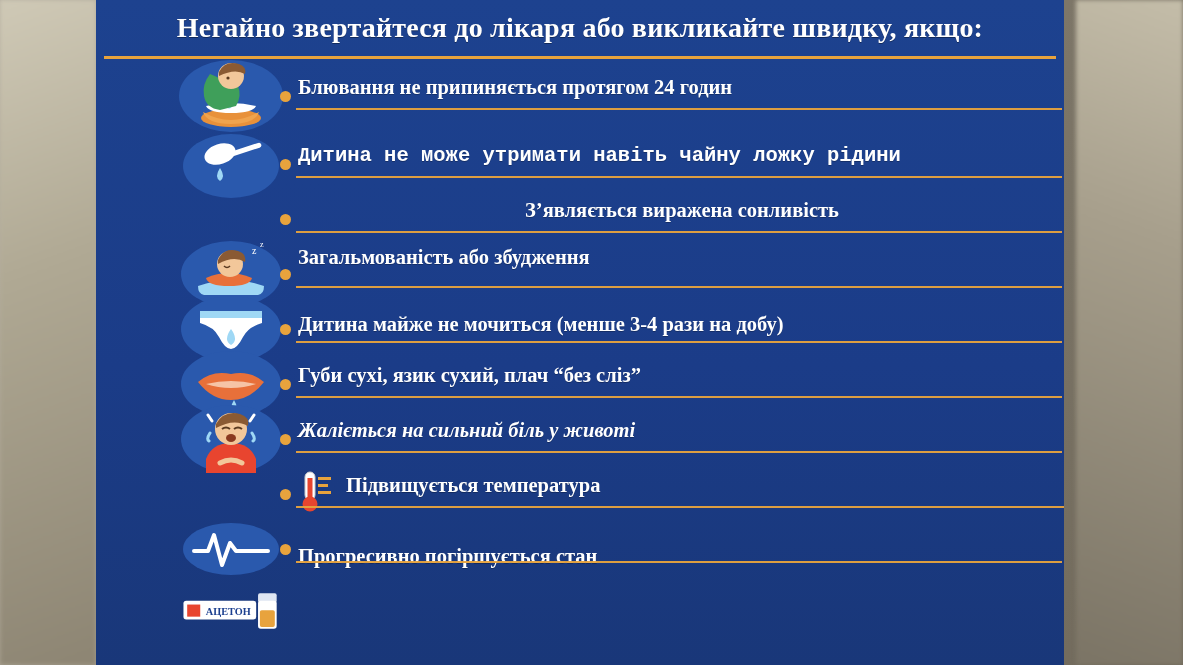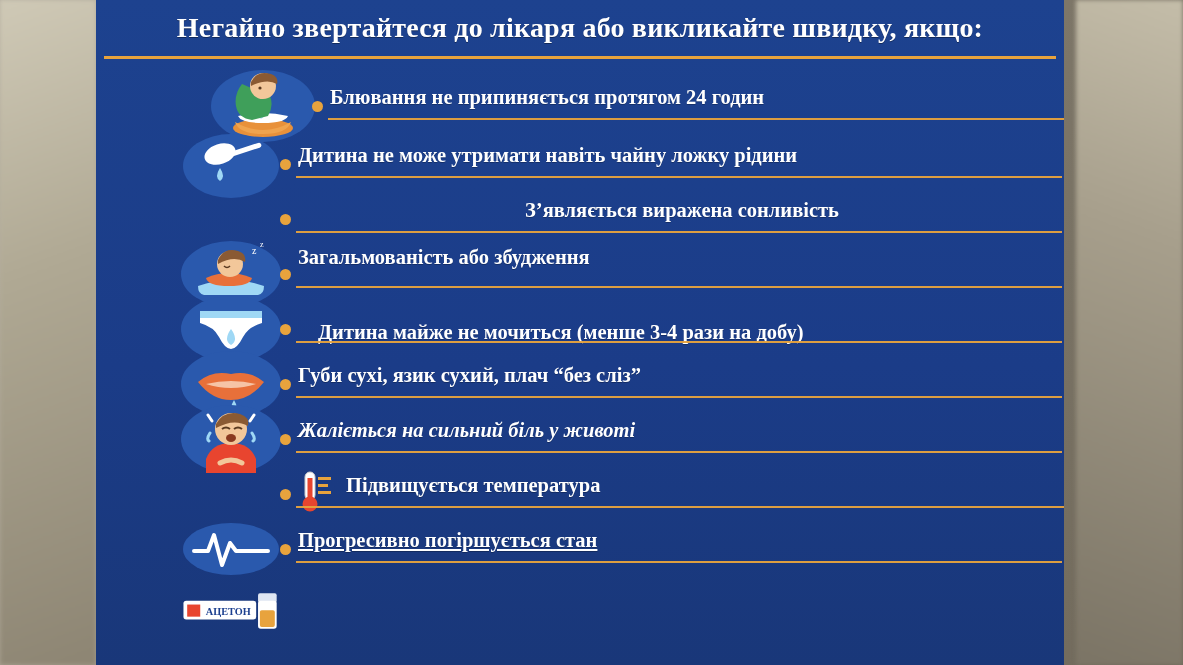--- a/index.html
+++ b/index.html
@@ -143,21 +143,21 @@
   <div id="bg-left"></div>
   <div id="bg-right"></div>
 
   <div id="slide">
 
     <div id="title">Негайно звертайтеся до лікаря або викликайте швидку, якщо:</div>
     <div id="title-rule"></div>
 
     <div id="list">
 
-      <div class="row" style="top:10px;margin-left:32px;">
+      <div class="row" style="top:0;">
         <div class="icon-slot">
           <svg width="110" height="80" viewBox="0 0 110 80">
             <ellipse cx="55" cy="40" rx="52" ry="36" fill="#2a59ad"></ellipse>
             <ellipse cx="55" cy="62" rx="30" ry="9" fill="#e8913a"></ellipse>
             <path d="M27 56 q28 16 56 0 q-4 12 -28 12 q-24 0 -28 -12z" fill="#f0a44e"></path>
             <path d="M30 50 q25 -6 50 0 q-3 7 -25 7 q-22 0 -25 -7z" fill="#ffffff"></path>
             <path d="M48 30 q3 12 5 20" stroke="#9fd8f5" stroke-width="5" fill="none" stroke-linecap="round"></path>
             <path d="M34 18 q-8 10 -6 22 q2 12 16 14 l16 -4 q6 -10 2 -20z" fill="#3f9f5a"></path>
             <circle cx="55" cy="20" r="13" fill="#f2c79a"></circle>
             <path d="M43 16 q6 -12 20 -8 q8 3 6 10 q-10 -6 -26 2z" fill="#8a5a33"></path>
@@ -172,21 +172,21 @@
       <div class="row" style="top:68px;">
         <div class="icon-slot">
           <svg width="110" height="80" viewBox="0 0 110 80">
             <ellipse cx="55" cy="42" rx="48" ry="32" fill="#2a59ad"></ellipse>
             <ellipse cx="44" cy="30" rx="16" ry="10" fill="#ffffff" transform="rotate(-18 44 30)"></ellipse>
             <rect x="54" y="28" width="32" height="5" rx="2.5" fill="#ffffff" transform="rotate(-18 54 28)"></rect>
             <path d="M44 44 q6 9 0 13 q-6 -4 0 -13z" fill="#9fd8f5"></path>
           </svg>
         </div>
         <div class="bullet"></div>
-        <div class="row-text" style="top:8px;">Дитина не може утримати навіть чайну ложку рідини</div>
+        <div class="row-text" style="top:8px;font-family:Liberation Mono, monospace;">Дитина не може утримати навіть чайну ложку рідини</div>
         <div class="row-rule" style="top:40px;"></div>
       </div>
 
       <div class="row" style="top:123px;text-align:center;">
         <div class="icon-slot">
           <svg width="110" height="80" viewBox="0 0 110 80"></svg>
         </div>
         <div class="bullet"></div>
         <div class="row-text" style="top:8px;">З’являється виражена сонливість</div>
         <div class="row-rule" style="top:40px;"></div>
@@ -213,21 +213,21 @@
       <div class="row" style="top:233px;">
         <div class="icon-slot">
           <svg width="110" height="80" viewBox="0 0 110 80">
             <ellipse cx="55" cy="40" rx="50" ry="33" fill="#2a59ad"></ellipse>
             <path d="M24 22 l62 0 l0 12 q-14 4 -19 14 q-6 12 -12 12 q-6 0 -12 -12 q-5 -10 -19 -14z" fill="#ffffff"></path>
             <rect x="24" y="22" width="62" height="7" fill="#9fd8f5"></rect>
             <path d="M55 40 q8 11 0 16 q-8 -5 0 -16z" fill="#9fd8f5"></path>
           </svg>
         </div>
         <div class="bullet"></div>
-        <div class="row-text" style="top:20px;margin-left:20px;">Дитина майже не мочиться (менше 3-4 рази на добу)</div>
+        <div class="row-text" style="top:12px;">Дитина майже не мочиться (менше 3-4 рази на добу)</div>
         <div class="row-rule" style="top:40px;"></div>
       </div>
 
       <div class="row" style="top:288px;">
         <div class="icon-slot">
           <svg width="110" height="80" viewBox="0 0 110 80">
             <ellipse cx="55" cy="40" rx="50" ry="33" fill="#2a59ad"></ellipse>
             <path d="M22 38 q14 -12 33 -8 q19 -4 33 8 q-14 18 -33 18 q-19 0 -33 -18z" fill="#e8703a"></path>
             <path d="M30 40 q25 -6 50 0 q-12 4 -25 4 q-13 0 -25 -4z" fill="#f6c4a6"></path>
             <path d="M58 56 q5 8 0 11 q-5 -3 0 -11z" fill="#9fd8f5"></path>
@@ -275,21 +275,21 @@
       </div>
 
       <div class="row" style="top:453px;">
         <div class="icon-slot">
           <svg width="110" height="80" viewBox="0 0 110 80">
             <ellipse cx="55" cy="40" rx="48" ry="26" fill="#2a59ad"></ellipse>
             <path d="M18 42 l14 0 l6 -16 l8 30 l8 -22 l6 8 l32 0" stroke="#ffffff" stroke-width="4" fill="none" stroke-linecap="round" stroke-linejoin="round"></path>
           </svg>
         </div>
         <div class="bullet"></div>
-        <div class="row-text" style="top:8px;text-decoration:underline;">Прогресивно погіршується стан</div>
+        <div class="row-text" style="top:24px;">Прогресивно погіршується стан</div>
         <div class="row-rule" style="top:40px;"></div>
       </div>
 
       <div class="row" style="top:508px;margin-top:8px;">
         <div class="icon-slot">
           <svg width="118" height="80" viewBox="0 0 118 80">
             <rect x="8" y="28" width="78" height="20" rx="3" fill="#ffffff"></rect>
             <rect x="12" y="32" width="14" height="13" fill="#e8452f"></rect>
             <text x="32" y="43" font-size="11" font-weight="bold" fill="#1b3f8f" font-family="Liberation Serif, serif">АЦЕТОН</text>
             <rect x="88" y="20" width="20" height="10" rx="2" fill="#dfe6f2"></rect>

